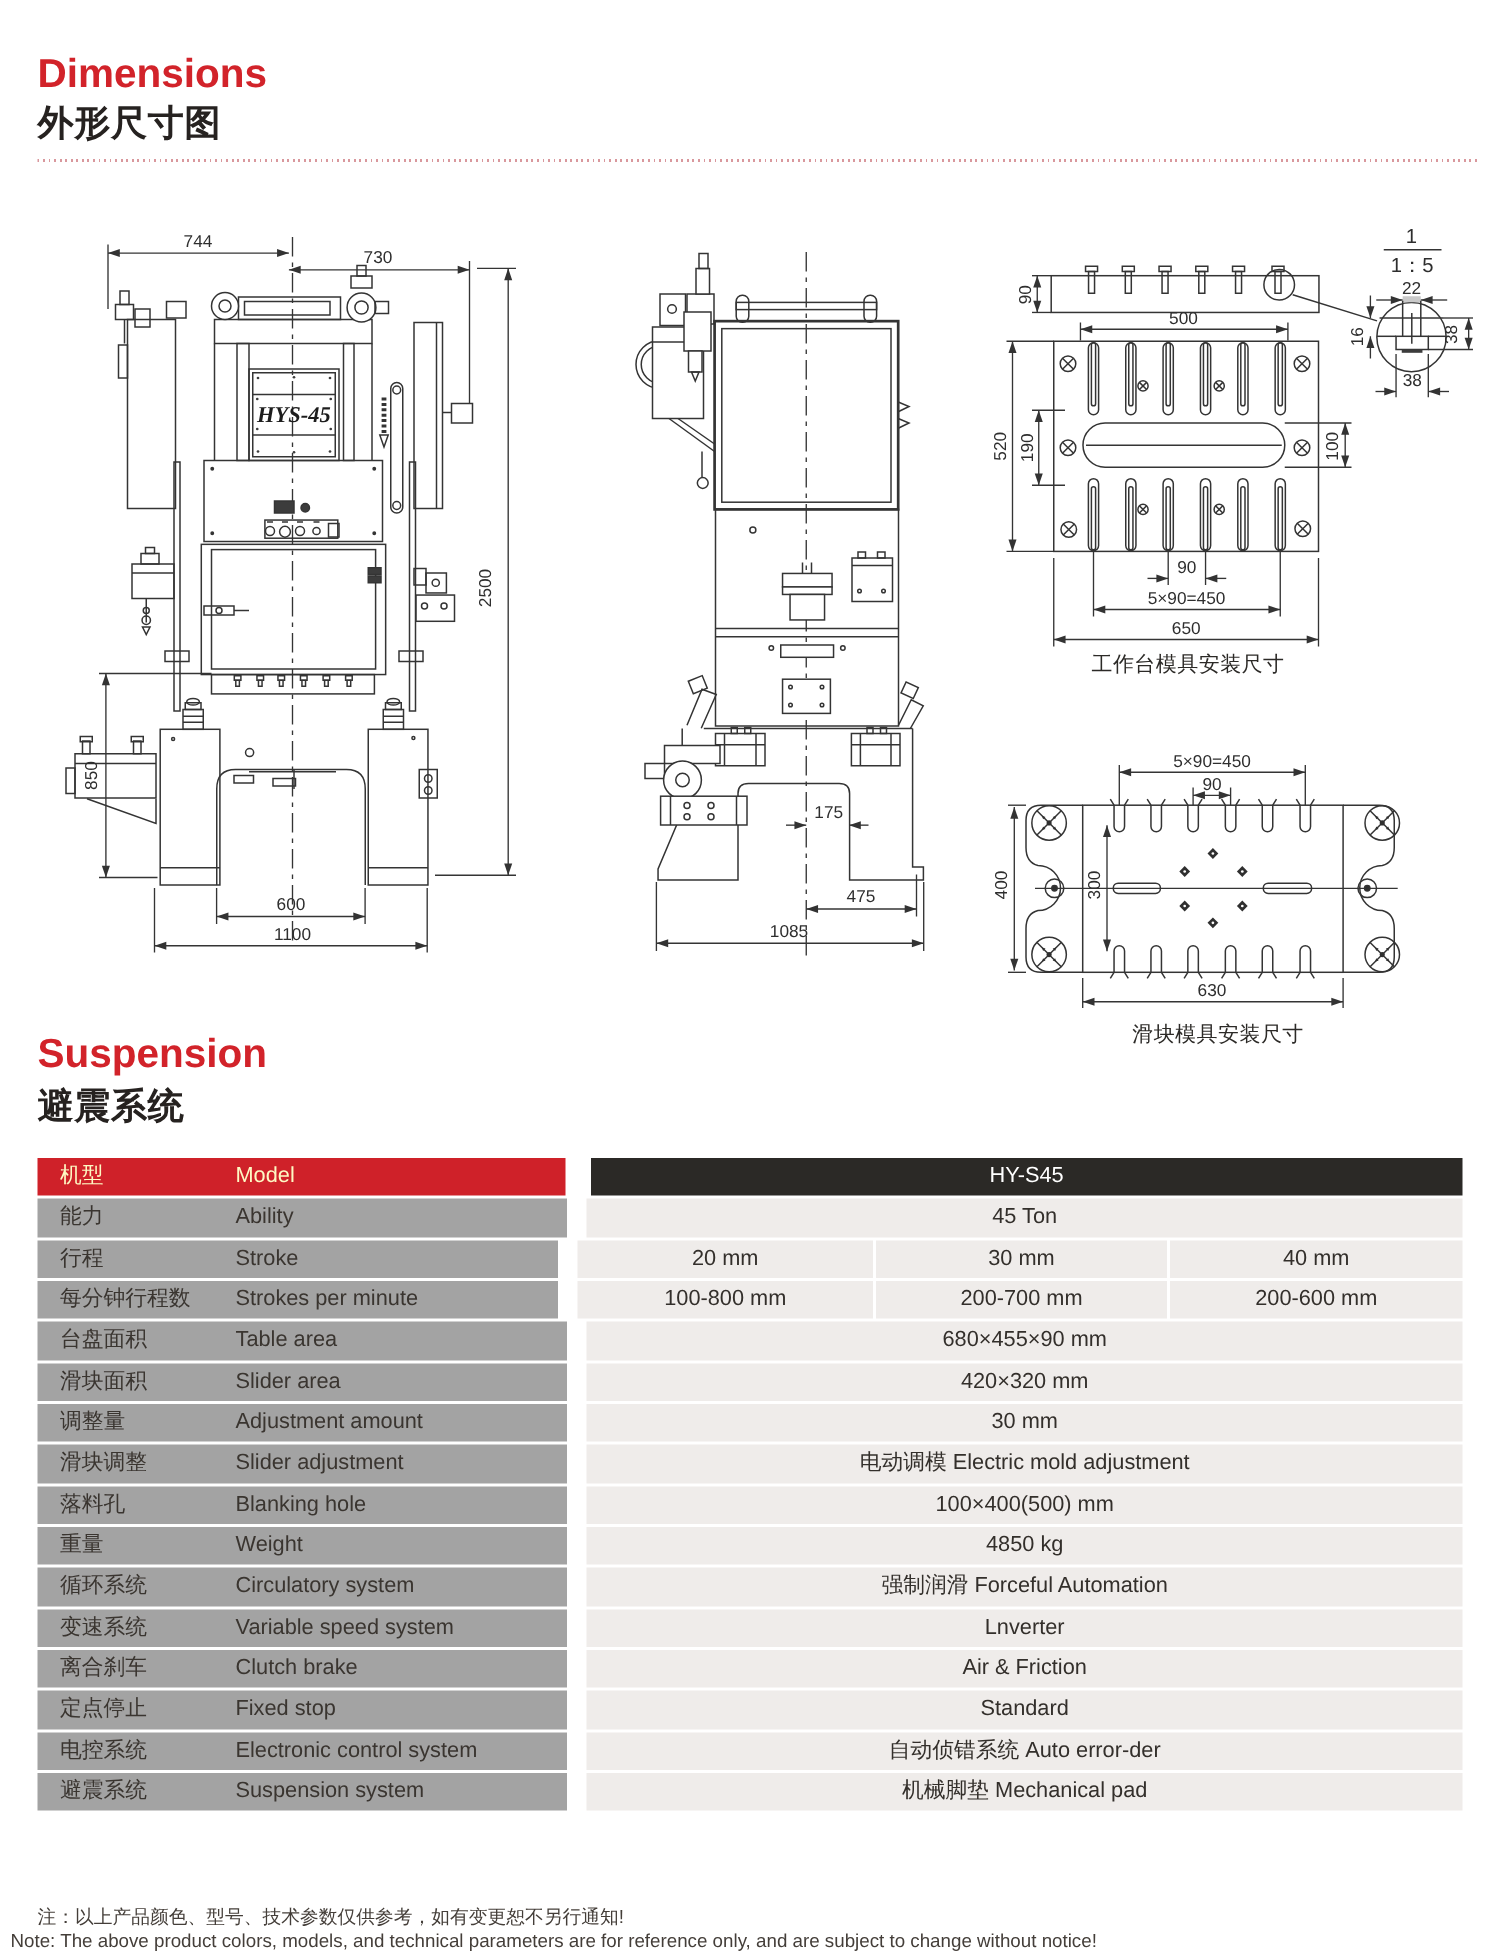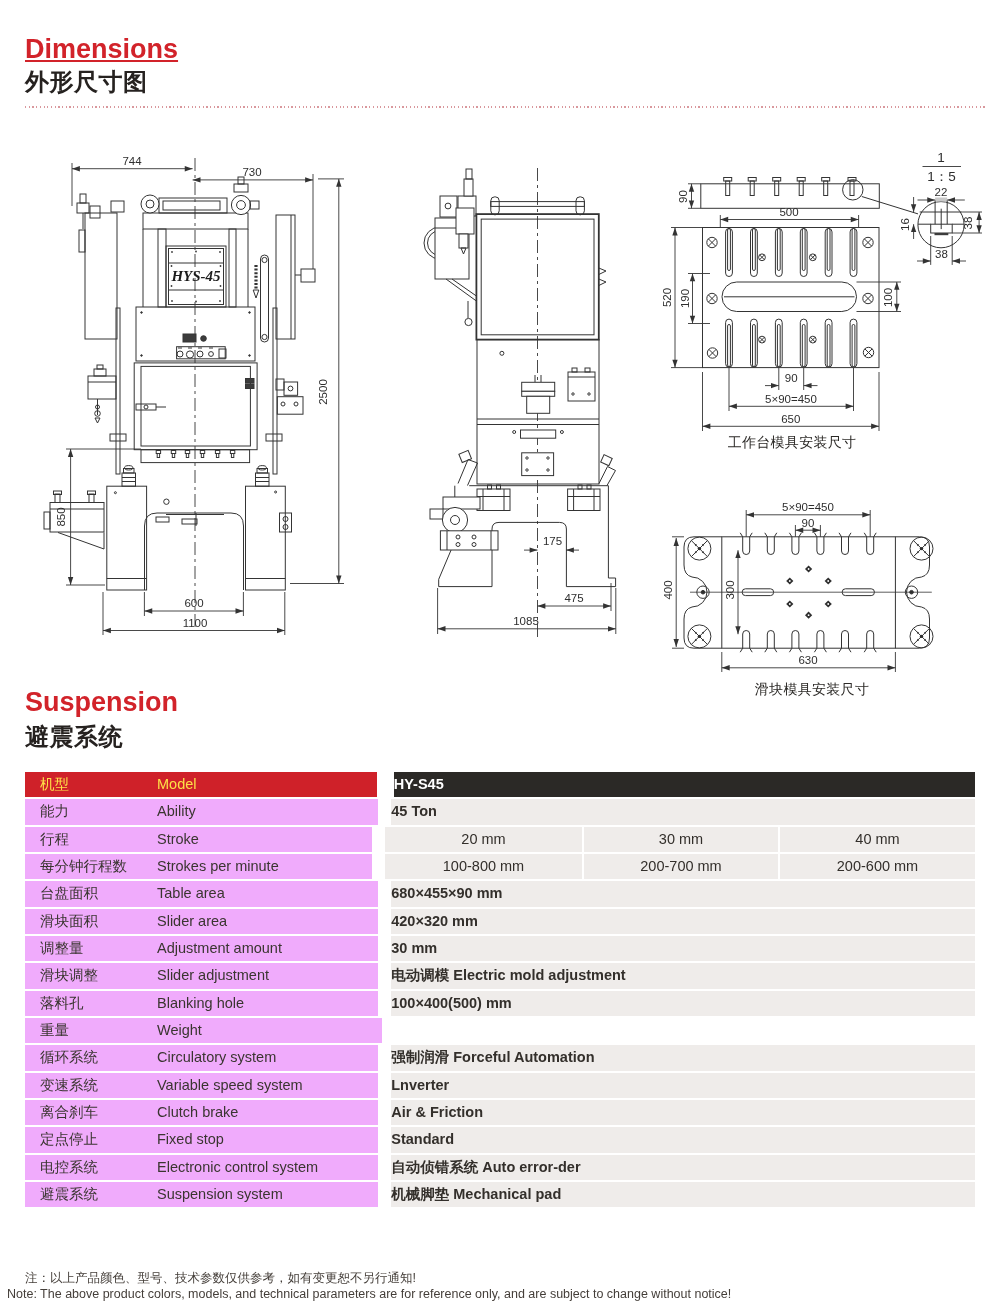--- a/index.html
+++ b/index.html
@@ -3,37 +3,37 @@
 <meta charset="utf-8">
 <style>
 html,body{margin:0;padding:0;}
 body{width:1000px;height:1303px;background:#fff;font-family:"Liberation Sans",sans-serif;position:relative;overflow:hidden;}
 .abs{position:absolute;}
 .h1{font-size:27px;font-weight:bold;color:#d2232a;letter-spacing:0px;}
 .h2{font-size:24px;font-weight:bold;color:#262220;letter-spacing:0.5px;}
 .dot{left:25px;top:106px;width:960px;height:1.8px;background:repeating-linear-gradient(90deg,#d9989d 0 1.2px,transparent 1.2px 3.7px);}
 #tbl{left:25px;top:772px;width:950px;}
 .trow{height:25.33px;margin-bottom:2px;display:flex;font-size:14.5px;color:#3a3530;}
-.lc{width:357px;background:#f0abfc;position:relative;margin-right:13px;}
+.lc{width:357px;background:#a3a3a3;position:relative;margin-right:13px;}
 .lc span{position:absolute;top:0;line-height:25.33px;}
 .c1{left:15px;}
 .c2{left:132px;}
-.rc{width:590px;background:#efecea;line-height:25.33px;color:#332f2b;font-weight:bold;}
+.rc{width:590px;background:#efecea;text-align:center;line-height:25.33px;color:#332f2b;}
 .r3{width:590px;display:flex;}
 .r3 div{background:#efecea;text-align:center;line-height:25.33px;color:#332f2b;}
-.hdr .lc{background:#cf2129;color:#fde047;margin-right:17px;}
+.hdr .lc{background:#cf2129;color:#fef9c3;margin-right:17px;}
 .hdr .rc{background:#2b2926;color:#fff;}
 .s1{width:197px;margin-right:2px;}
 .s2{width:194px;margin-right:2px;}
 .s3{width:195px;}
 .note{font-size:12.5px;color:#443e39;}
 </style>
 </head>
 <body>
-<div class="abs h1" style="left:25px;top:34px;text-decoration:underline;">Dimensions</div>
+<div class="abs h1" style="left:25px;top:34px;">Dimensions</div>
 <div class="abs h2" style="left:25px;top:66px;">外形尺寸图</div>
 <div class="abs dot"></div>
 <div class="abs h1" style="left:25px;top:687px;">Suspension</div>
 <div class="abs h2" style="left:25px;top:721px;">避震系统</div>
 <svg class="abs" style="left:0;top:0;" width="1000" height="1303" viewBox="0 0 1000 1303">
 <defs>
 <marker id="ar" viewBox="0 0 10 8" refX="10" refY="4" markerWidth="9.5" markerHeight="7" orient="auto-start-reverse">
         <path d="M0,0.6 L10,4 L0,7.4 Z" fill="#333"></path>
       </marker>
 </defs>
@@ -666,20 +666,21 @@
         <span class="c1">落料孔</span>
         <span class="c2">Blanking hole</span>
       </div>
       <div class="rc">100×400(500) mm</div>
     </div>
 <div class="trow">
       <div class="lc">
         <span class="c1">重量</span>
         <span class="c2">Weight</span>
       </div>
+      <div class="rc">4850 kg</div>
     </div>
 <div class="trow">
       <div class="lc">
         <span class="c1">循环系统</span>
         <span class="c2">Circulatory system</span>
       </div>
       <div class="rc">强制润滑 Forceful Automation</div>
     </div>
 <div class="trow">
       <div class="lc">

